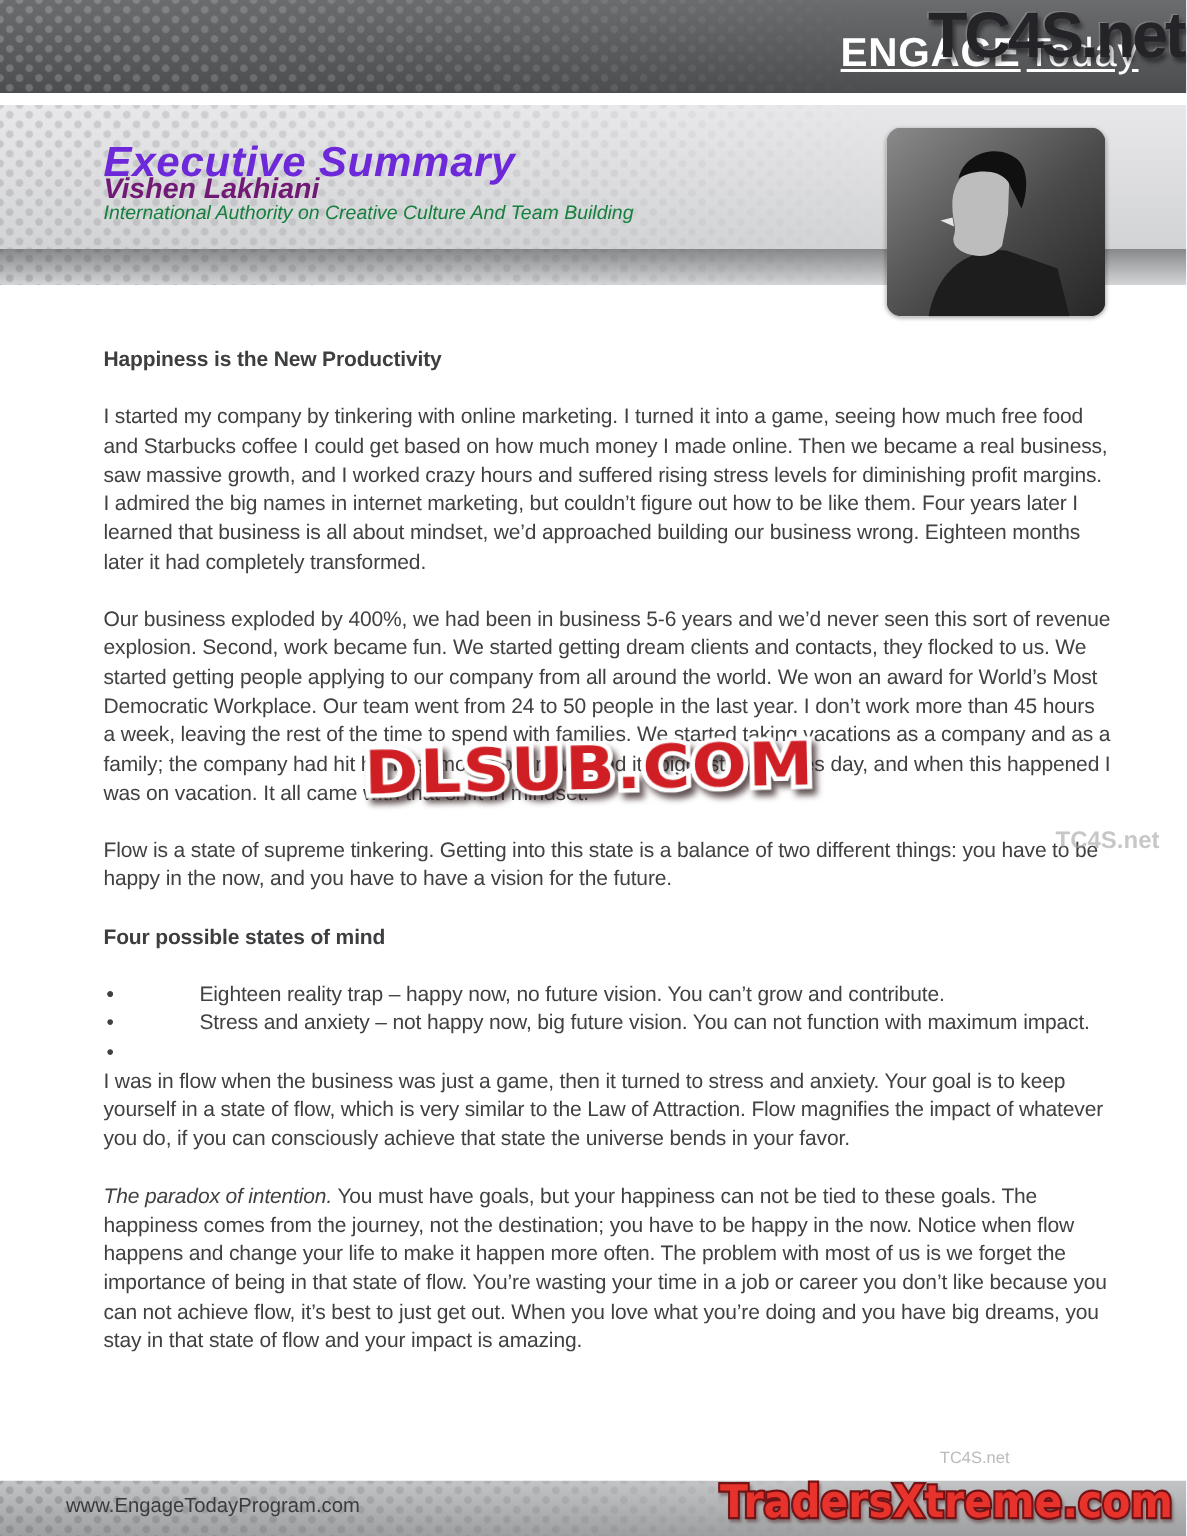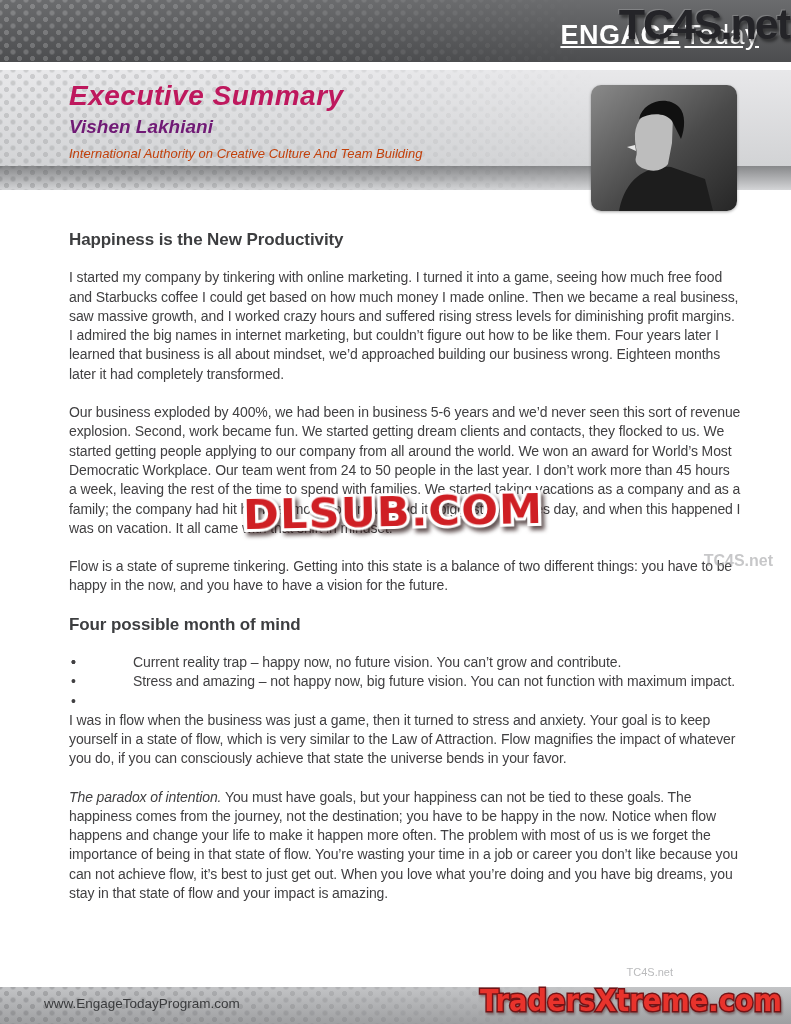--- a/index.html
+++ b/index.html
@@ -48,49 +48,49 @@
     background:linear-gradient(#e8e8ea,#d2d3d5);
   }
   .title-band .halftone{ --dot:rgba(128,129,131,.28); }
   .gray-strip{
     position:absolute; top:166px; left:0; width:100%; height:24px;
     background:linear-gradient(#87888a,#d4d5d7);
   }
   .gray-strip .halftone{ --dot:rgba(90,91,93,.25); }
 
   .doc-title{
-    position:absolute; left:69px; top:80px;
-    font-size:28px; font-weight:700; font-style:italic; color:#be185d;
+    position:absolute; left:69px; top:92px;
+    font-size:28px; font-weight:700; font-style:italic; color:#6d28d9;
     letter-spacing:.5px; white-space:nowrap;
   }
   .doc-author{
     position:absolute; left:69px; top:116px;
     font-size:19px; font-weight:700; font-style:italic; color:#701a75;
     white-space:nowrap;
   }
   .doc-subtitle{
-    position:absolute; left:69px; top:146px;
-    font-size:13px; font-style:italic; color:#c2410c; white-space:nowrap;
+    position:absolute; left:69px; top:134px;
+    font-size:13px; font-style:italic; color:#15803d; white-space:nowrap;
   }
 
   
   .photo{
     position:absolute; top:85px; right:54px; width:146px; height:126px;
     border-radius:10px; overflow:hidden; z-index:6;
     box-shadow:0 1px 3px rgba(0,0,0,.35);
   }
   .photo svg{ display:block; }
 
   
   .main{
     position:absolute; top:230px; left:69px; width:672px;
     font-size:14px; line-height:19.3px; letter-spacing:-.1px;
   }
   .main p{ margin-bottom:19px; }
-  .main h3{ font-size:17px; font-weight:700; margin-bottom:19px; color:#3d3e40; }
+  .main h3{ font-size:14px; font-weight:700; margin-bottom:19px; color:#3d3e40; }
   .bullet-list{ list-style:none; margin-bottom:19px; }
   .bullet-list li{ position:relative; padding-left:64px; }
   .bullet-list .bullet-glyph{ position:absolute; left:2px; }
   .lead-italic{ font-style:italic;text-align:center; }
 
   
   .wm-center{
     position:absolute; left:228px; top:478px; z-index:9;
     transform:rotate(-1.2deg);
     filter:drop-shadow(3px 4px 2px rgba(45,25,25,.75));
@@ -168,32 +168,32 @@
       <path d="M48,34 C52,16 76,10 88,22 C95,29 94,44 90,54 L81,36 C74,27 58,28 48,34 Z" fill="#101010"></path>
       <path d="M44,60 L36,62 L45,66 Z" fill="#e6e6e6"></path>
     </svg>
   </div>
 
   <main class="main">
     <h3>Happiness is the New Productivity</h3>
     <p>I started my company by tinkering with online marketing. I turned it into a game, seeing how much free food and Starbucks coffee I could get based on how much money I made online. Then we became a real business, saw massive growth, and I worked crazy hours and suffered rising stress levels for diminishing profit margins. I admired the big names in internet marketing, but couldn’t figure out how to be like them. Four years later I learned that business is all about mindset, we’d approached building our business wrong. Eighteen months later it had completely transformed.</p>
     <p>Our business exploded by 400%, we had been in business 5-6 years and we’d never seen this sort of revenue explosion. Second, work became fun. We started getting dream clients and contacts, they flocked to us. We started getting people applying to our company from all around the world. We won an award for World’s Most Democratic Workplace. Our team went from 24 to 50 people in the last year. I don’t work more than 45 hours a week, leaving the rest of the time to spend with families. We started taking vacations as a company and as a family; the company had hit his best month of growth and its biggest ever sales day, and when this happened I was on vacation. It all came with that shift in mindset.</p>
     <p>Flow is a state of supreme tinkering. Getting into this state is a balance of two different things: you have to be happy in the now, and you have to have a vision for the future.</p>
-    <h3>Four possible month of mind</h3>
+    <h3>Four possible states of mind</h3>
     <ul class="bullet-list">
       <li>
         <span class="bullet-glyph">•</span>
       </li>
       <li>
         <span class="bullet-glyph">•</span>
-        <span>Current reality trap – happy now, no future vision. You can’t grow and contribute.</span>
-      </li>
-      <li>
-        <span class="bullet-glyph">•</span>
-        <span>Stress and amazing – not happy now, big future vision. You can not function with maximum impact.</span>
+        <span>Eighteen reality trap – happy now, no future vision. You can’t grow and contribute.</span>
+      </li>
+      <li>
+        <span class="bullet-glyph">•</span>
+        <span>Stress and anxiety – not happy now, big future vision. You can not function with maximum impact.</span>
       </li>
       <li>
         <span class="bullet-glyph">•</span>
       </li>
     </ul>
     <p>I was in flow when the business was just a game, then it turned to stress and anxiety. Your goal is to keep yourself in a state of flow, which is very similar to the Law of Attraction. Flow magnifies the impact of whatever you do, if you can consciously achieve that state the universe bends in your favor.</p>
     <p><span class="lead-italic">The paradox of intention.</span> <span>You must have goals, but your happiness can not be tied to these goals. The happiness comes from the journey, not the destination; you have to be happy in the now. Notice when flow happens and change your life to make it happen more often. The problem with most of us is we forget the importance of being in that state of flow. You’re wasting your time in a job or career you don’t like because you can not achieve flow, it’s best to just get out. When you love what you’re doing and you have big dreams, you stay in that state of flow and your impact is amazing.</span></p>
   </main>
 
   <span class="wm-side">TC4S.net</span>

